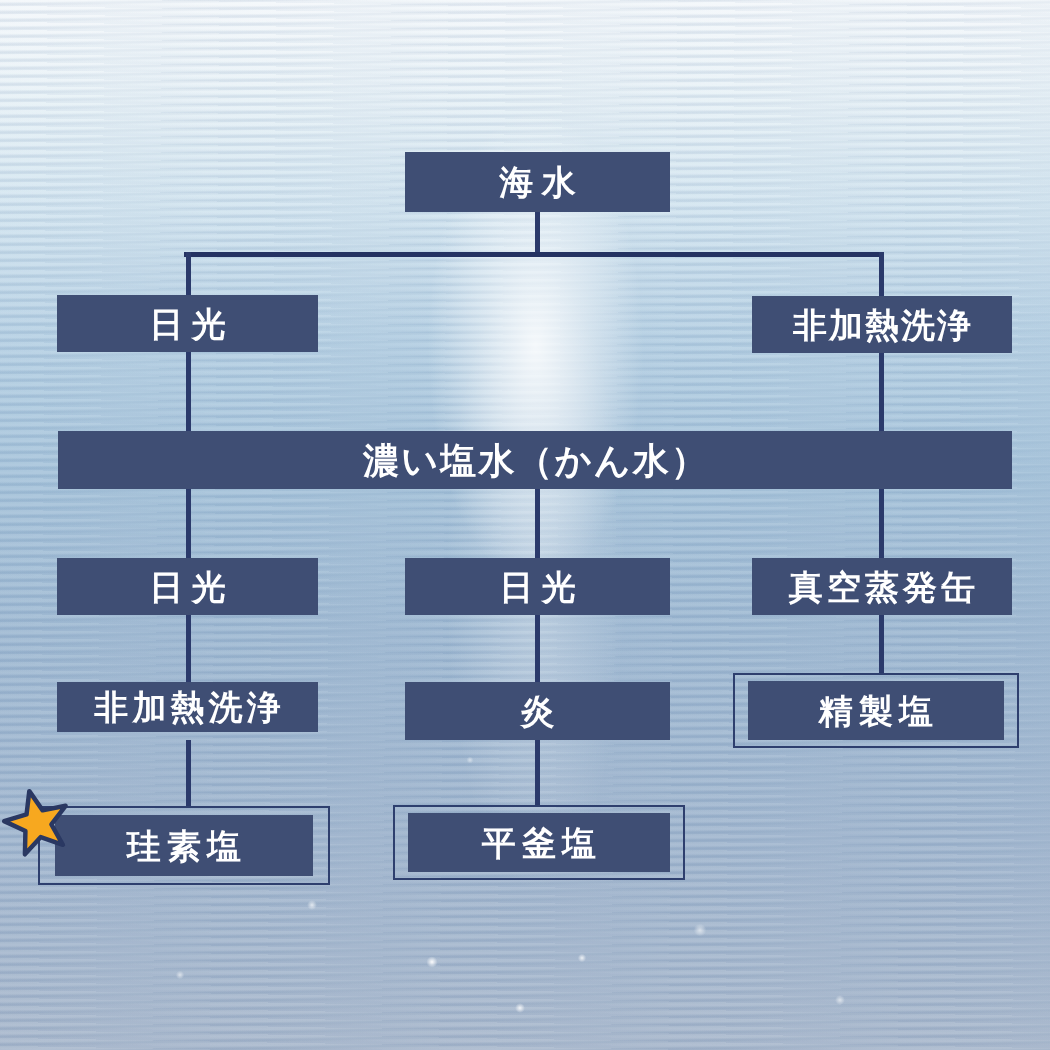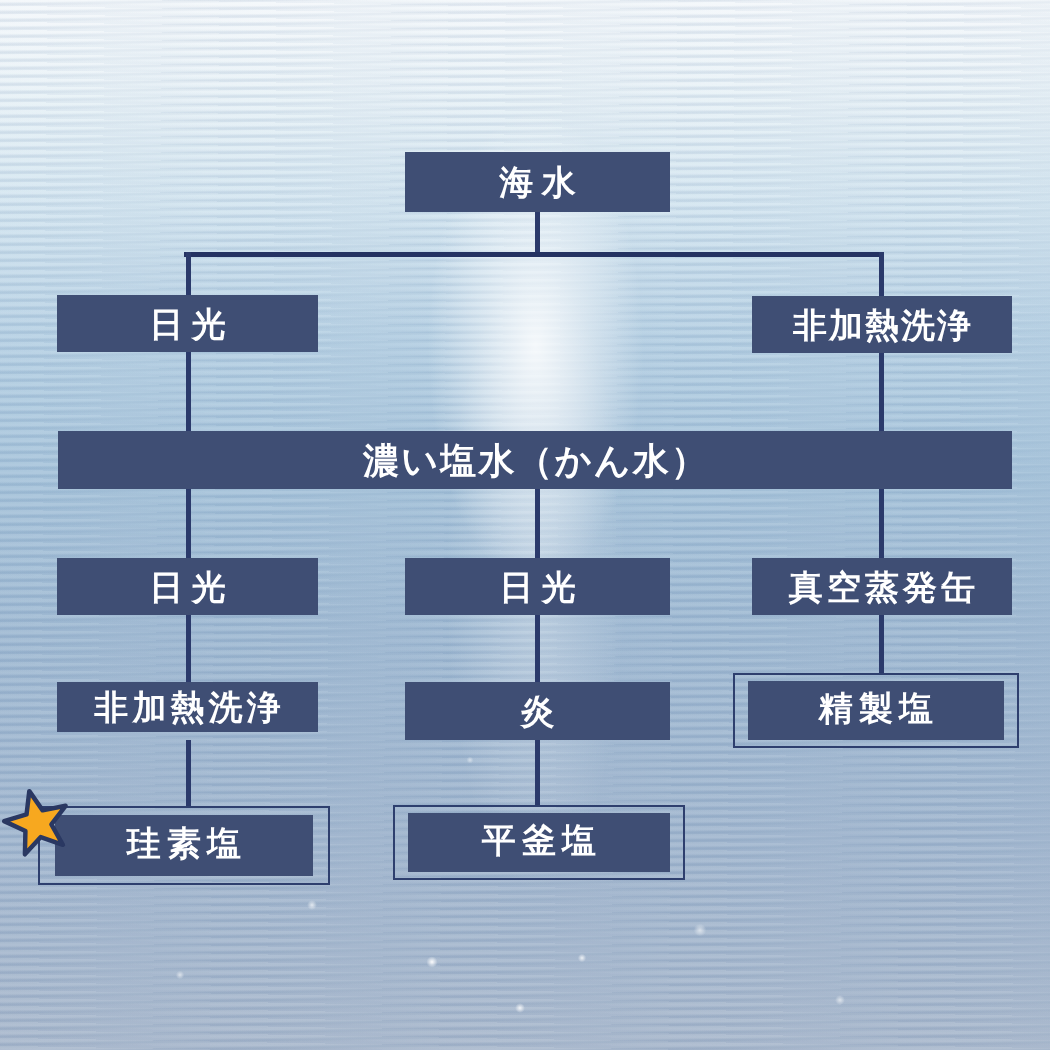--- a/index.html
+++ b/index.html
@@ -60,21 +60,21 @@
   .box{
     position:absolute;z-index:2;background:#3f4e74;
     display:flex;align-items:center;justify-content:center;
     box-sizing:border-box;
   }
   .label{
     color:#ffffff;font-weight:bold;font-size:34px;line-height:1;
     white-space:nowrap;text-align:center;
   }
   .ls25{letter-spacing:.25em;margin-right:-.25em;}
-  .ls18{letter-spacing:.18em;margin-right:-.18em;font-family:Liberation Mono, monospace;}
+  .ls18{letter-spacing:.18em;margin-right:-.18em;}
   .ls12{letter-spacing:.12em;margin-right:-.12em;}
   .ls06{letter-spacing:.06em;margin-right:-.06em;}
 
   .n-seawater {left:405px;top:152px;width:265px;height:60px;}
   .n-suntop   {left:57px; top:295px;width:261px;height:57px;}
   .n-ion      {left:752px;top:296px;width:260px;height:57px;}
   .n-brine    {left:58px; top:431px;width:954px;height:58px;}
   .n-brine .label{font-size:36px;}
   .n-sunleft  {left:57px; top:558px;width:261px;height:57px;}
   .n-sunmid   {left:405px;top:558px;width:265px;height:57px;}

